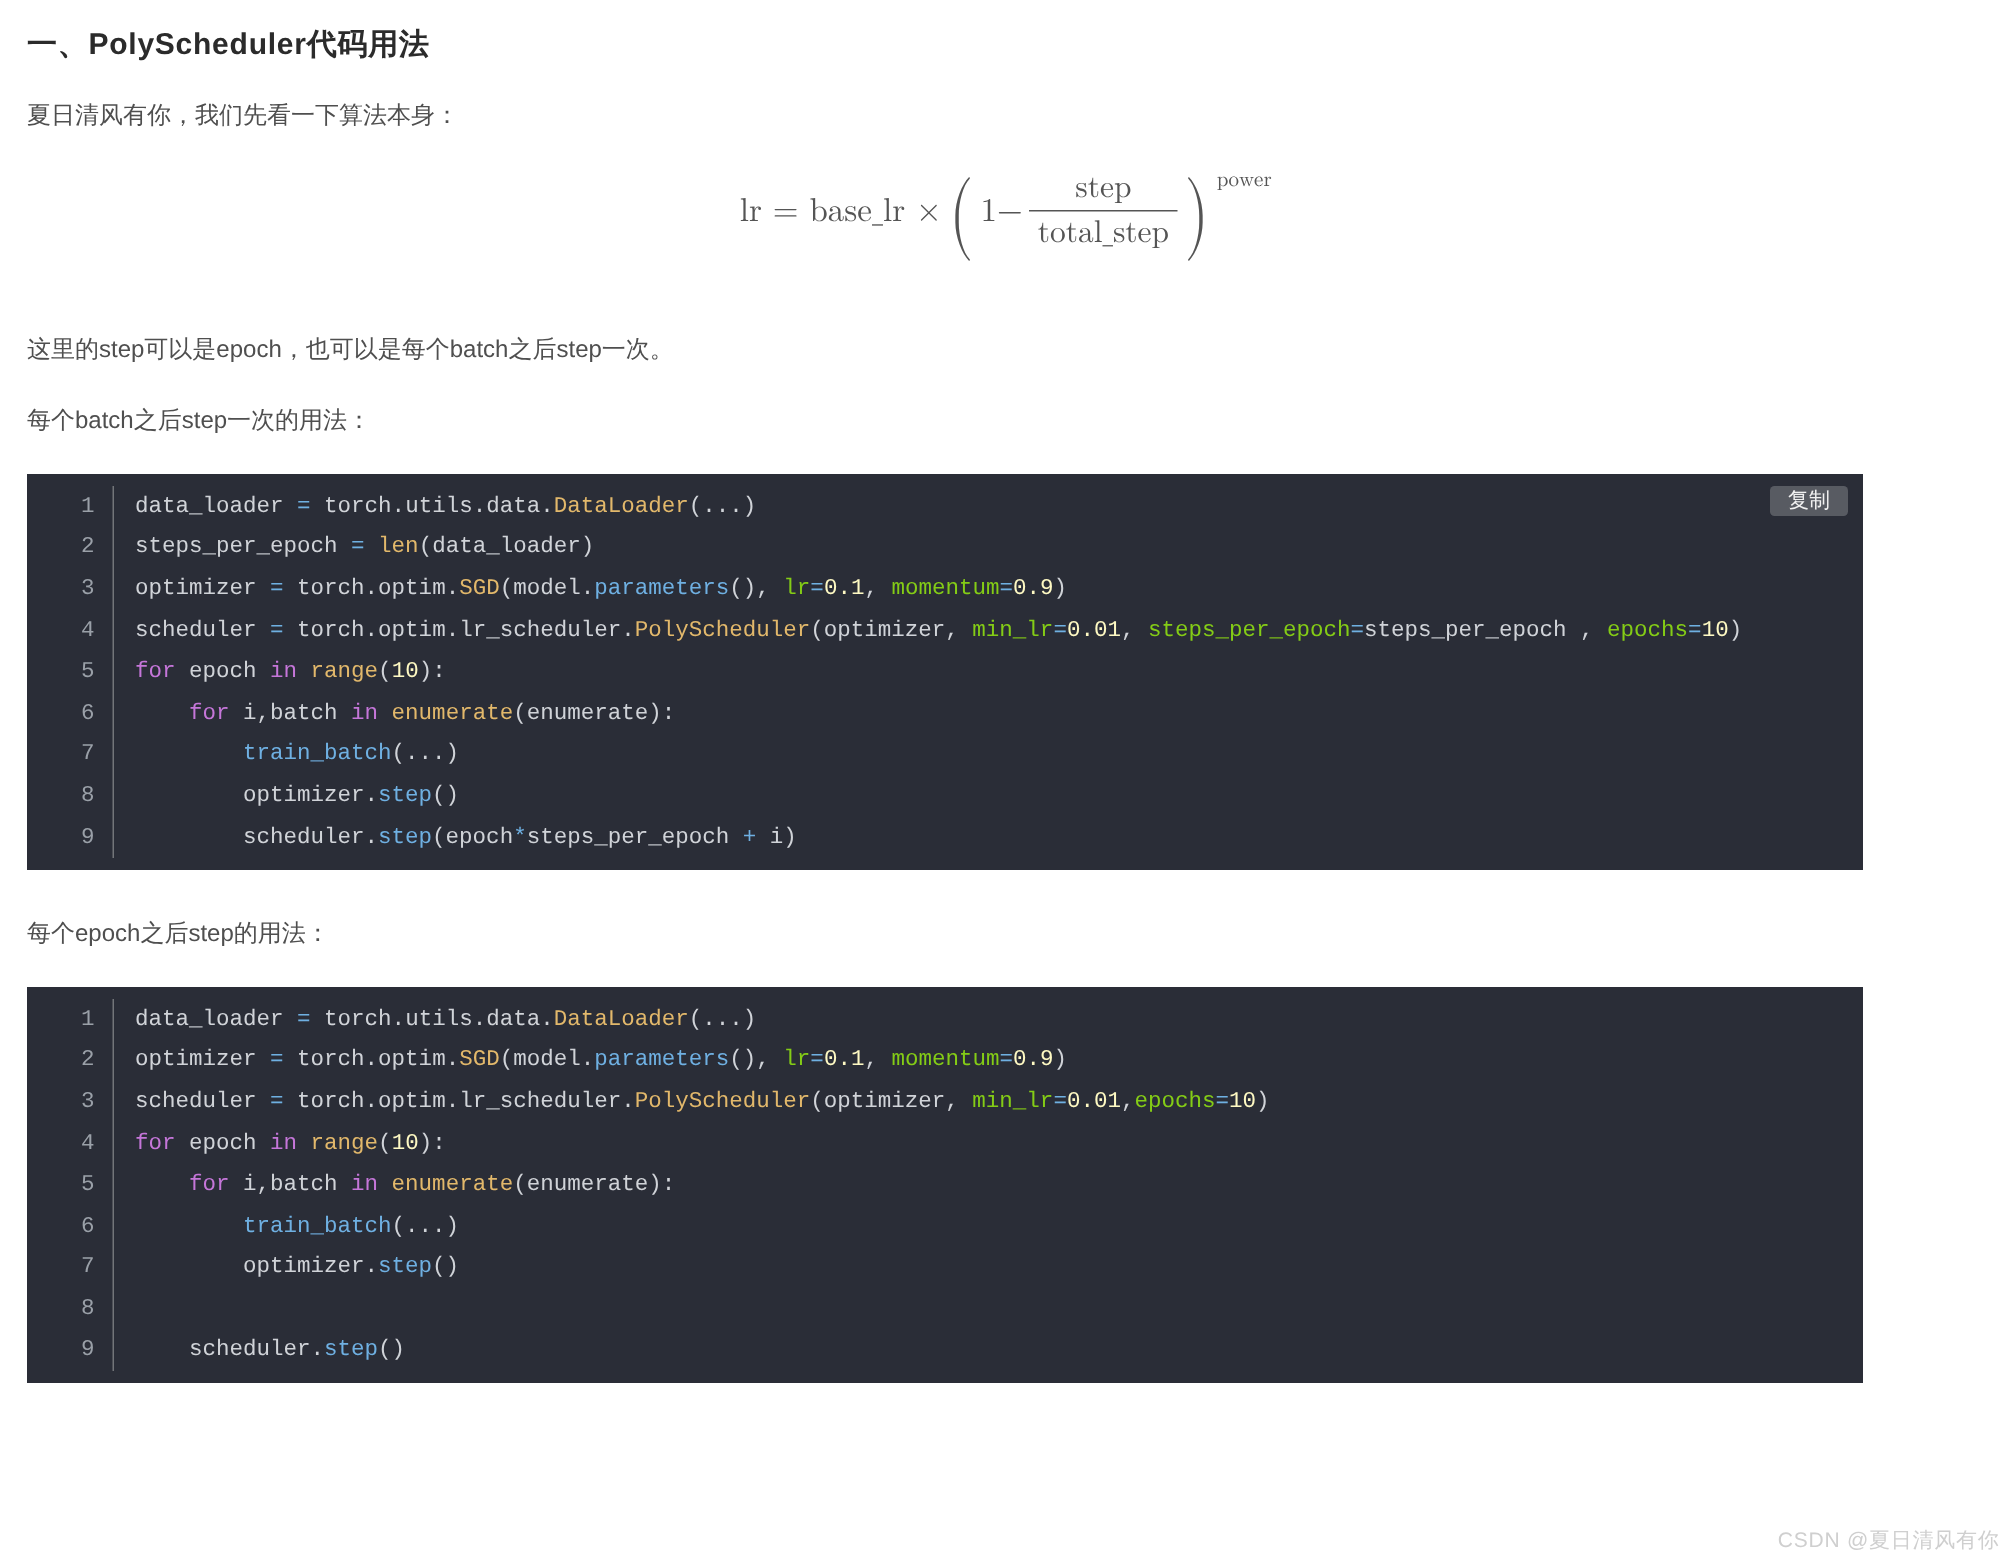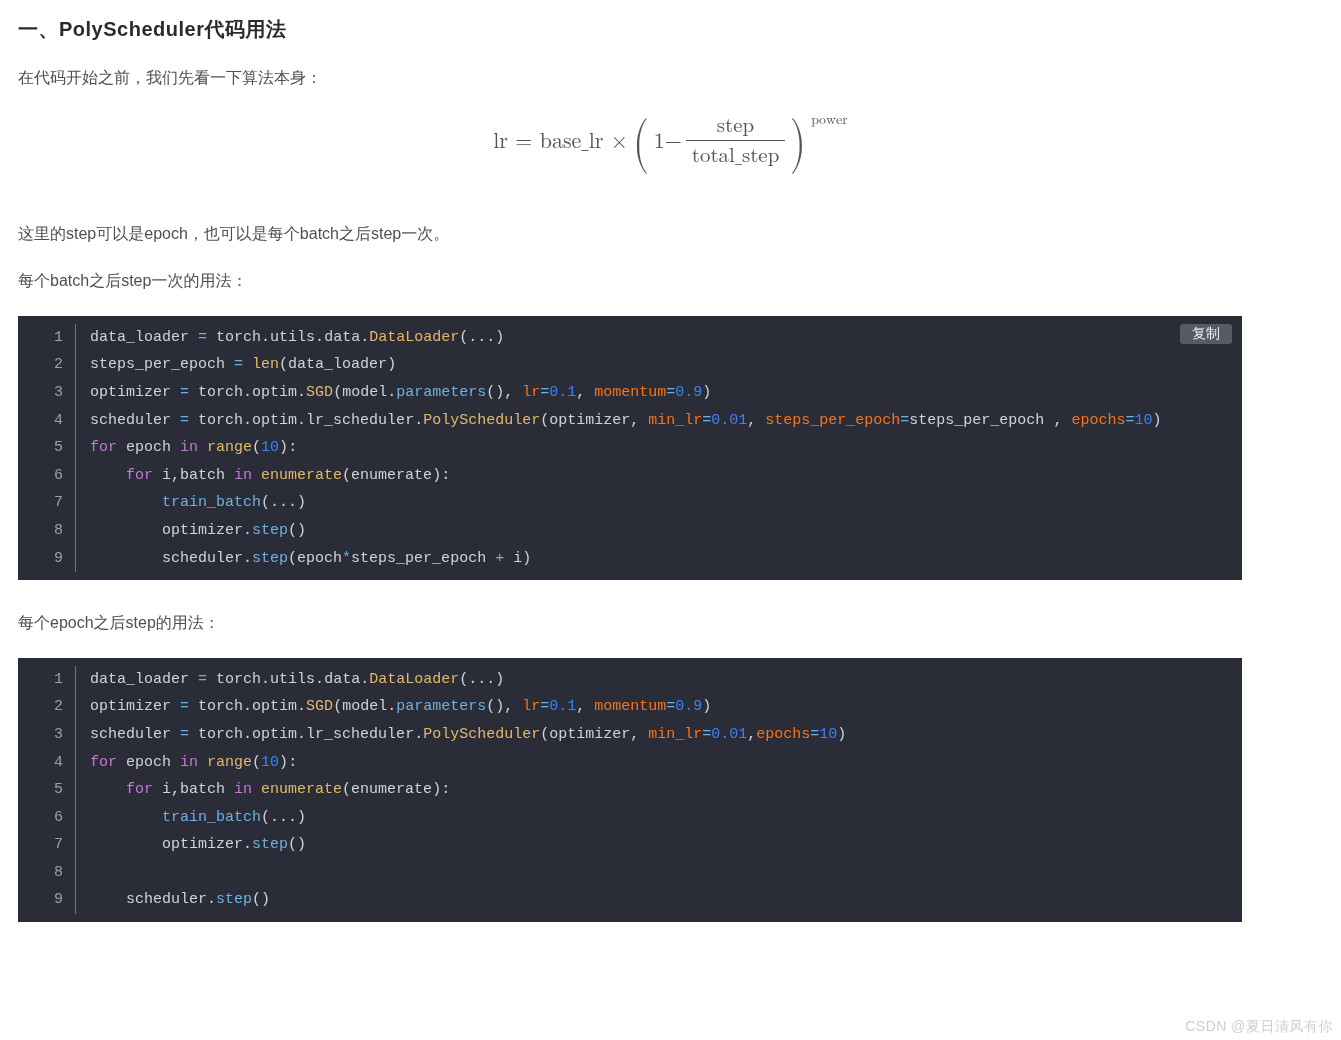--- a/index.html
+++ b/index.html
@@ -134,41 +134,41 @@
 
   
   .tk-id   { color: #d0d3d8; }
   .tk-pl   { color: #d0d3d8; }
   .tk-op   { color: #6fb0e2; }
   .tk-dot  { color: #d0d3d8; }
   .tk-fn   { color: #6fb0e2; margin-top: 43px; }
   .tk-cls  { color: #e2b86b; text-align: right; }
   .tk-kw   { color: #c576d9; }
   .tk-bi   { color: #e2b86b; }
-  .tk-num  { color: #3b82f6; }
+  .tk-num  { color: #fef9c3; }
   .tk-par  { color: #d0d3d8; }
-  .tk-prm  { color: #f97316; }
+  .tk-prm  { color: #84cc16; }
   .tk-star { color: #6fb0e2; }
 
   .watermark {
     position: fixed;
     right: 8px;
     bottom: 4px;
     font-size: 14px;
     color: #cfcfcf;
     letter-spacing: 0.5px;
     pointer-events: none;
   }
 </style>
 </head>
 <body>
 
 <h2 class="section-heading">一、PolyScheduler代码用法</h2>
 
-<p class="body-text">在代码开始之前，我们先看一下算法本身：</p>
+<p class="body-text">夏日清风有你，我们先看一下算法本身：</p>
 
 <div class="formula-wrap">
   <div class="formula">
     <span class="lhs">lr = base_lr × </span>
     <span class="paren-group">
       <span class="lparen">(</span>
       <span class="inner">
         <span>1−</span>
         <span class="frac">
           <span class="num">step</span>

